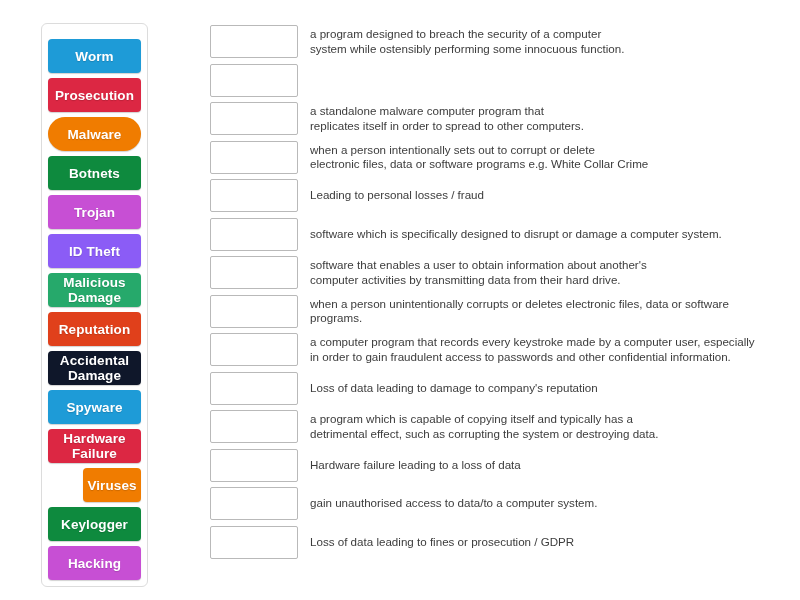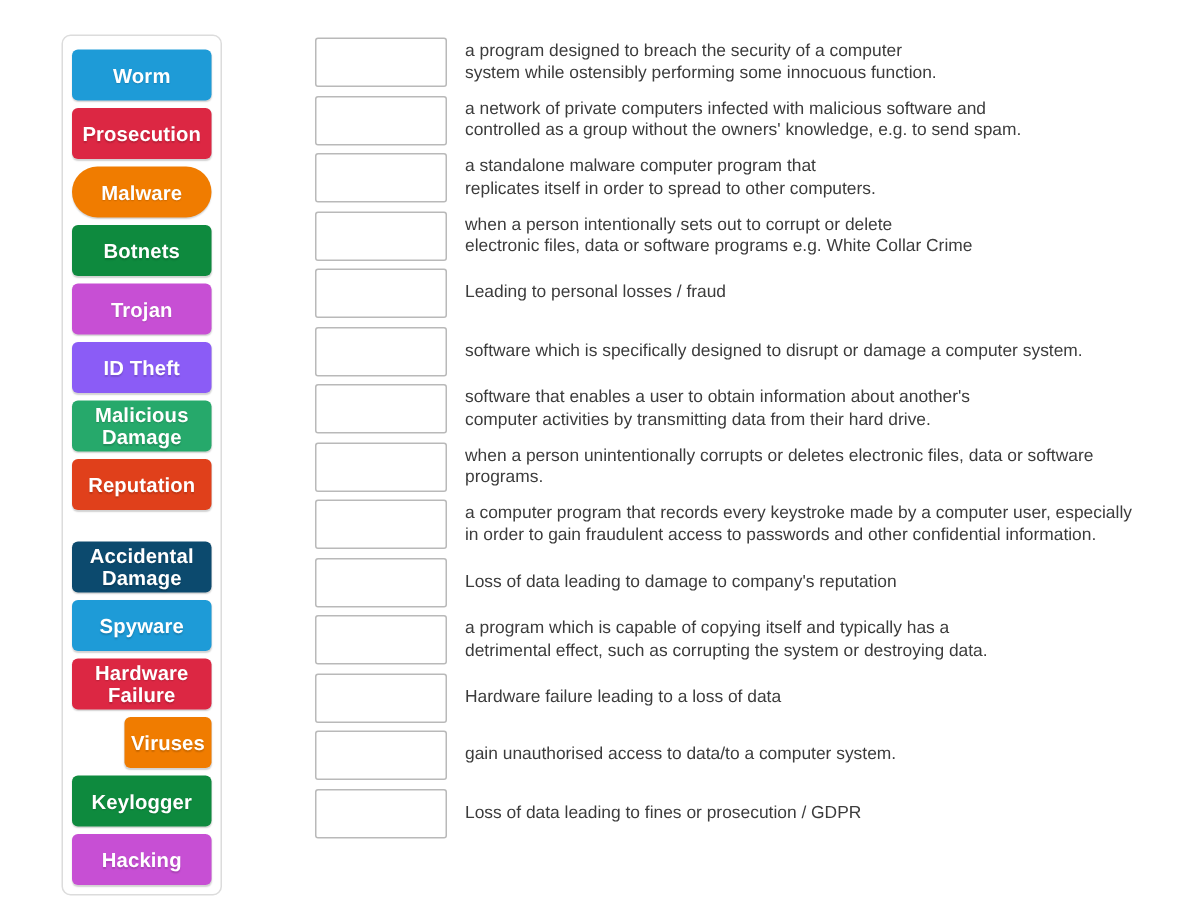--- a/index.html
+++ b/index.html
@@ -20,21 +20,21 @@
     height: 600px;
     background: #ffffff;
   }
 
   
   .tiles-panel {
     position: absolute;
     left: 41px;
     top: 23px;
     width: 107px;
-    padding: 9px 6px 6px 6px;
+    padding: 15px 6px 6px 6px;
     background: #ffffff;
     border: 1px solid #dcdcdc;
     border-radius: 6px;
     display: flex;
     flex-direction: column;
     gap: 5px;
   }
 
   .tile {
     height: 34px;
@@ -99,40 +99,38 @@
   <div class="tiles-panel" id="tiles-panel">
       <div class="tile" style="background: rgb(30, 155, 215); white-space: pre-line;">Worm</div>
       <div class="tile" style="background: rgb(220, 39, 67); white-space: pre-line;">Prosecution</div>
       <div class="tile" style="background: rgb(240, 124, 0); white-space: pre-line; border-radius: 17px;">Malware</div>
       <div class="tile" style="background: rgb(14, 138, 62); white-space: pre-line;">Botnets</div>
       <div class="tile" style="background: rgb(199, 79, 212); white-space: pre-line;">Trojan</div>
       <div class="tile" style="background: #8b5cf6; white-space: pre-line;">ID Theft</div>
       <div class="tile" style="background: rgb(38, 169, 107); white-space: pre-line;">Malicious
 Damage</div>
       <div class="tile" style="background: rgb(224, 64, 27); white-space: pre-line;">Reputation</div>
-      <div class="tile" style="background: #0c4a6e; white-space: pre-line; margin-top: 16px;">Accidental
+      <div class="tile" style="background: #0f172a; white-space: pre-line;">Accidental
 Damage</div>
       <div class="tile" style="background: rgb(30, 155, 215); white-space: pre-line;">Spyware</div>
       <div class="tile" style="background: rgb(220, 39, 67); white-space: pre-line;">Hardware
 Failure</div>
       <div class="tile" style="background: rgb(240, 124, 0); white-space: pre-line; margin-left: 35px;">Viruses</div>
       <div class="tile" style="background: rgb(14, 138, 62); white-space: pre-line;">Keylogger</div>
       <div class="tile" style="background: rgb(199, 79, 212); white-space: pre-line;">Hacking</div>
     </div>
 
   <div class="rows" id="rows">
       <div class="row">
         <div class="dropzone"></div>
         <div class="definition">a program designed to breach the security of a computer
 system while ostensibly performing some innocuous function.</div>
       </div>
       <div class="row">
         <div class="dropzone"></div>
-        <div class="definition">a network of private computers infected with malicious software and
-controlled as a group without the owners' knowledge, e.g. to send spam.</div>
       </div>
       <div class="row">
         <div class="dropzone"></div>
         <div class="definition">a standalone malware computer program that
 replicates itself in order to spread to other computers.</div>
       </div>
       <div class="row">
         <div class="dropzone"></div>
         <div class="definition">when a person intentionally sets out to corrupt or delete
 electronic files, data or software programs e.g. White Collar Crime</div>

